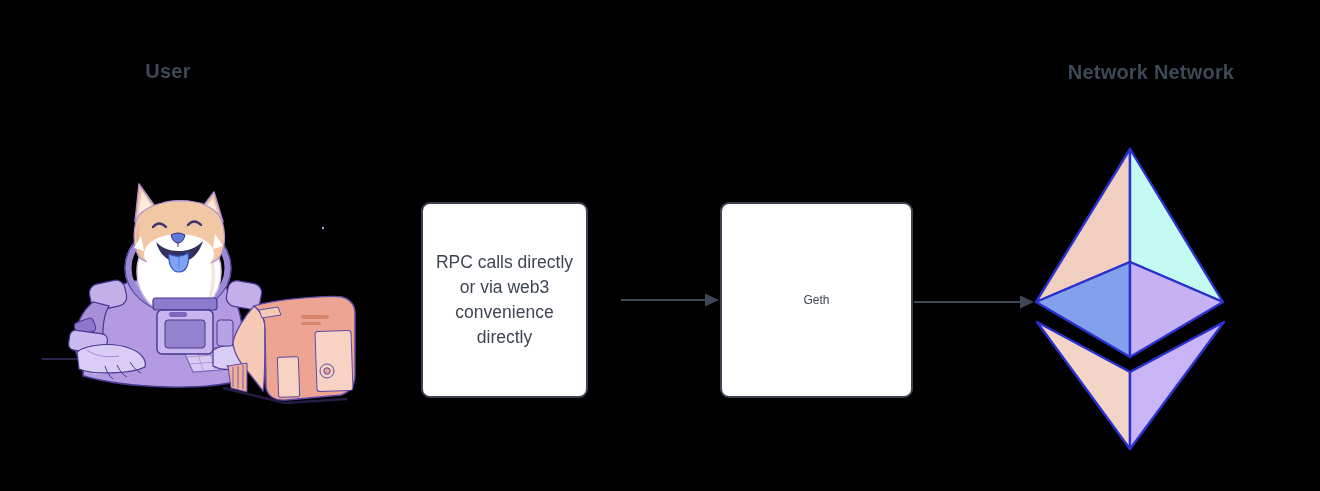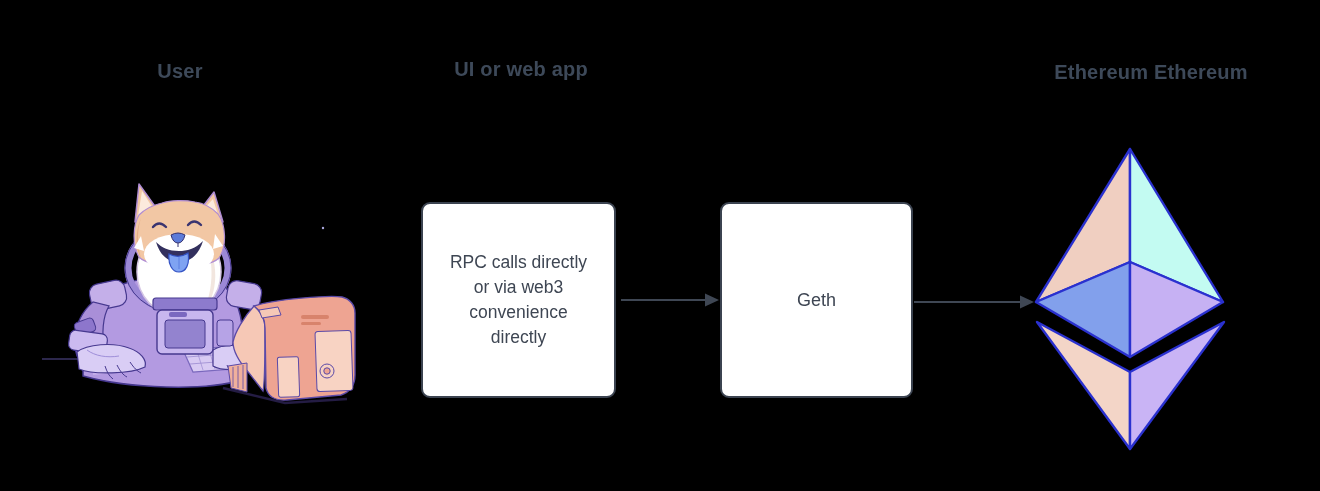--- a/index.html
+++ b/index.html
@@ -11,34 +11,33 @@
     position:absolute;transform:translateX(-50%);
     font-size:20px;font-weight:bold;color:#3d4959;
     white-space:nowrap;letter-spacing:.2px;
   }
   .flow-box{
     position:absolute;background:#fff;border:2px solid #3b4350;border-radius:9px;
     display:flex;flex-direction:column;align-items:center;justify-content:center;
     color:#3e4653;font-size:17.5px;line-height:25px;text-align:center;
     box-sizing:border-box;
   }
-  #ui-box{left:421px;top:202px;width:195px;height:196px;}
-  #node-box{left:720px;top:202px;width:193px;height:196px;font-size:18px;}
+  #ui-box{left:421px;top:202px;width:167px;height:196px;}
+  #node-box{left:720px;top:202px;width:193px;height:196px;font-size:12px;}
   .arrow{position:absolute;overflow:visible;}
   #doge-illustration{position:absolute;left:35px;top:170px;}
   #eth-logo{position:absolute;left:1020px;top:140px;}
 </style>
 </head>
 <body>
 
 <div id="stage">
 
-  <div class="col-label" style="left:180px;top:60px">User</div>
-  <div class="col-label" style="left:521px;top:58px">UI or web app</div>
-  <div class="col-label" style="left:1151px;top:61px">Ethereum Ethereum</div>
+  <div class="col-label" style="left:168px;top:60px">User</div>
+  <div class="col-label" style="left:1151px;top:61px">Network Network</div>
 
   <svg id="doge-illustration" width="345" height="235" viewBox="0 0 345 235">
 
     <path d="M7,189 L50,189" stroke="#3b3566" stroke-width="1.5"></path>
 
     <g>
 
       <path d="M180,112 C196,120 206,142 209,168 L206,190 L186,196 C178,172 176,140 176,118 Z" fill="#a98fd8" stroke="#46388f" stroke-width="1.2"></path>
 
       <path d="M78,118 C60,132 50,162 48,188 L48,206 C95,219 170,221 207,210 L208,172 C208,144 201,127 190,117 C158,103 108,104 78,118 Z" fill="#b39ae1" stroke="#46388f" stroke-width="1.5"></path>

